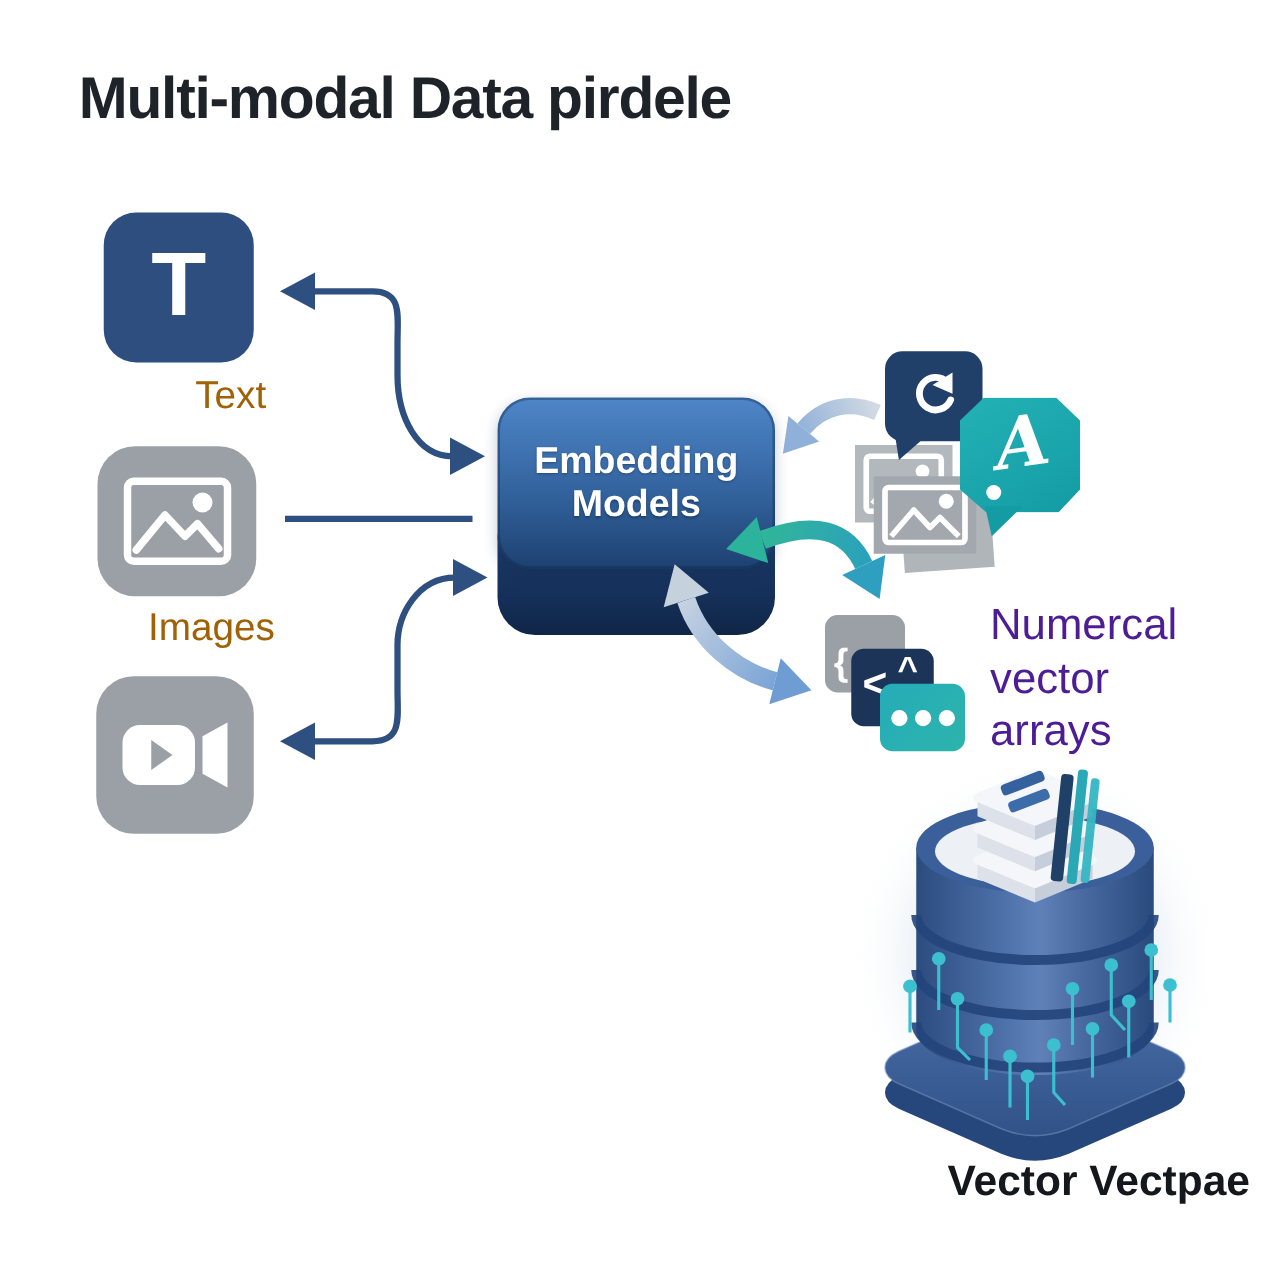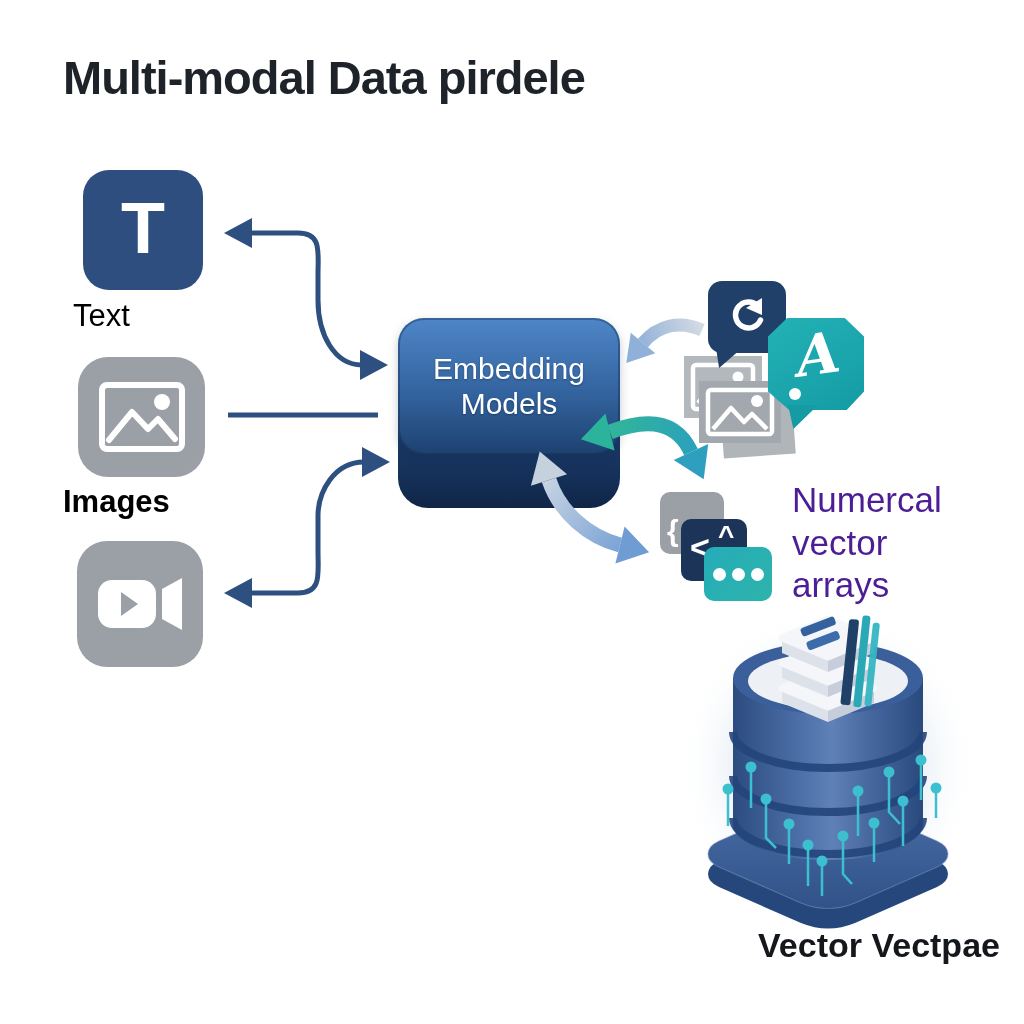--- a/index.html
+++ b/index.html
@@ -9,32 +9,32 @@
   }
   .abs{position:absolute;}
   
   .title{left:63px;top:50px;font-size:47px;font-weight:bold;color:#1e232a;letter-spacing:-1px;white-space:nowrap;}
   
   .tile{position:absolute;border-radius:28px;display:flex;align-items:center;justify-content:center;}
   .tile-text{left:83px;top:170px;width:120px;height:120px;background:#2d4e7f;border-radius:26px;}
   .tile-text .tglyph{color:#fff;font-size:72px;font-weight:bold;line-height:1;transform:translateY(-2px);}
   .tile-images{left:78px;top:357px;width:127px;height:120px;background:#9aa0a6;border-radius:30px;}
   .tile-video{left:77px;top:541px;width:126px;height:126px;background:#9aa0a6;border-radius:30px;}
-  .node-label{position:absolute;font-size:31px;color:#000000;text-align:left;}
+  .node-label{position:absolute;font-size:31px;color:#a16207;text-align:right;}
   .lbl-text{left:73px;top:298px;width:140px;}
-  .lbl-images{left:63px;top:484px;width:157px;font-weight:bold;}
+  .lbl-images{left:63px;top:484px;width:157px;}
   .lbl-video{left:67px;top:672px;width:146px;}
   
   .box-lower{left:398px;top:400px;width:222px;height:108px;border-radius:30px;
     background:linear-gradient(180deg,#1e4372 0%,#15305a 70%,#102647 100%);z-index:1;}
   .box-upper{left:398px;top:318px;width:222px;height:137px;border-radius:26px;
     background:linear-gradient(180deg,#4e86c8 0%,#33639e 55%,#1d4170 100%);
     box-shadow:inset 0 0 0 2px rgba(12,34,64,.35), 0 4px 10px rgba(20,40,80,.25);
     display:flex;align-items:center;justify-content:center;z-index:2;}
-  .box-upper .box-label{color:#fff;font-size:30px;font-weight:normal;text-align:center;line-height:1.15;
+  .box-upper .box-label{color:#fff;font-size:30px;font-weight:bold;text-align:center;line-height:1.15;
     padding:0 18px;text-shadow:0 1px 2px rgba(10,25,50,.4);}
   
   .bubble-navy{left:708px;top:281px;width:78px;height:72px;border-radius:14px;background:#203f69;z-index:4;
     display:flex;align-items:center;justify-content:center;}
   .bubble-navy .tail{position:absolute;left:8px;bottom:-15px;width:26px;height:20px;background:#203f69;
     clip-path:polygon(0 0,100% 0,12% 100%);}
   .bubble-teal{left:768px;top:318px;width:96px;height:92px;background:linear-gradient(150deg,#23b2b6 0%,#149ba4 100%);
     clip-path:polygon(20% 0,80% 0,100% 20%,100% 80%,82% 100%,22% 100%,0 80%,0 20%);z-index:5;}
   .bubble-teal-tail{left:788px;top:405px;width:30px;height:24px;background:#149ba4;
     clip-path:polygon(0 0,100% 0,18% 100%);z-index:5;}

